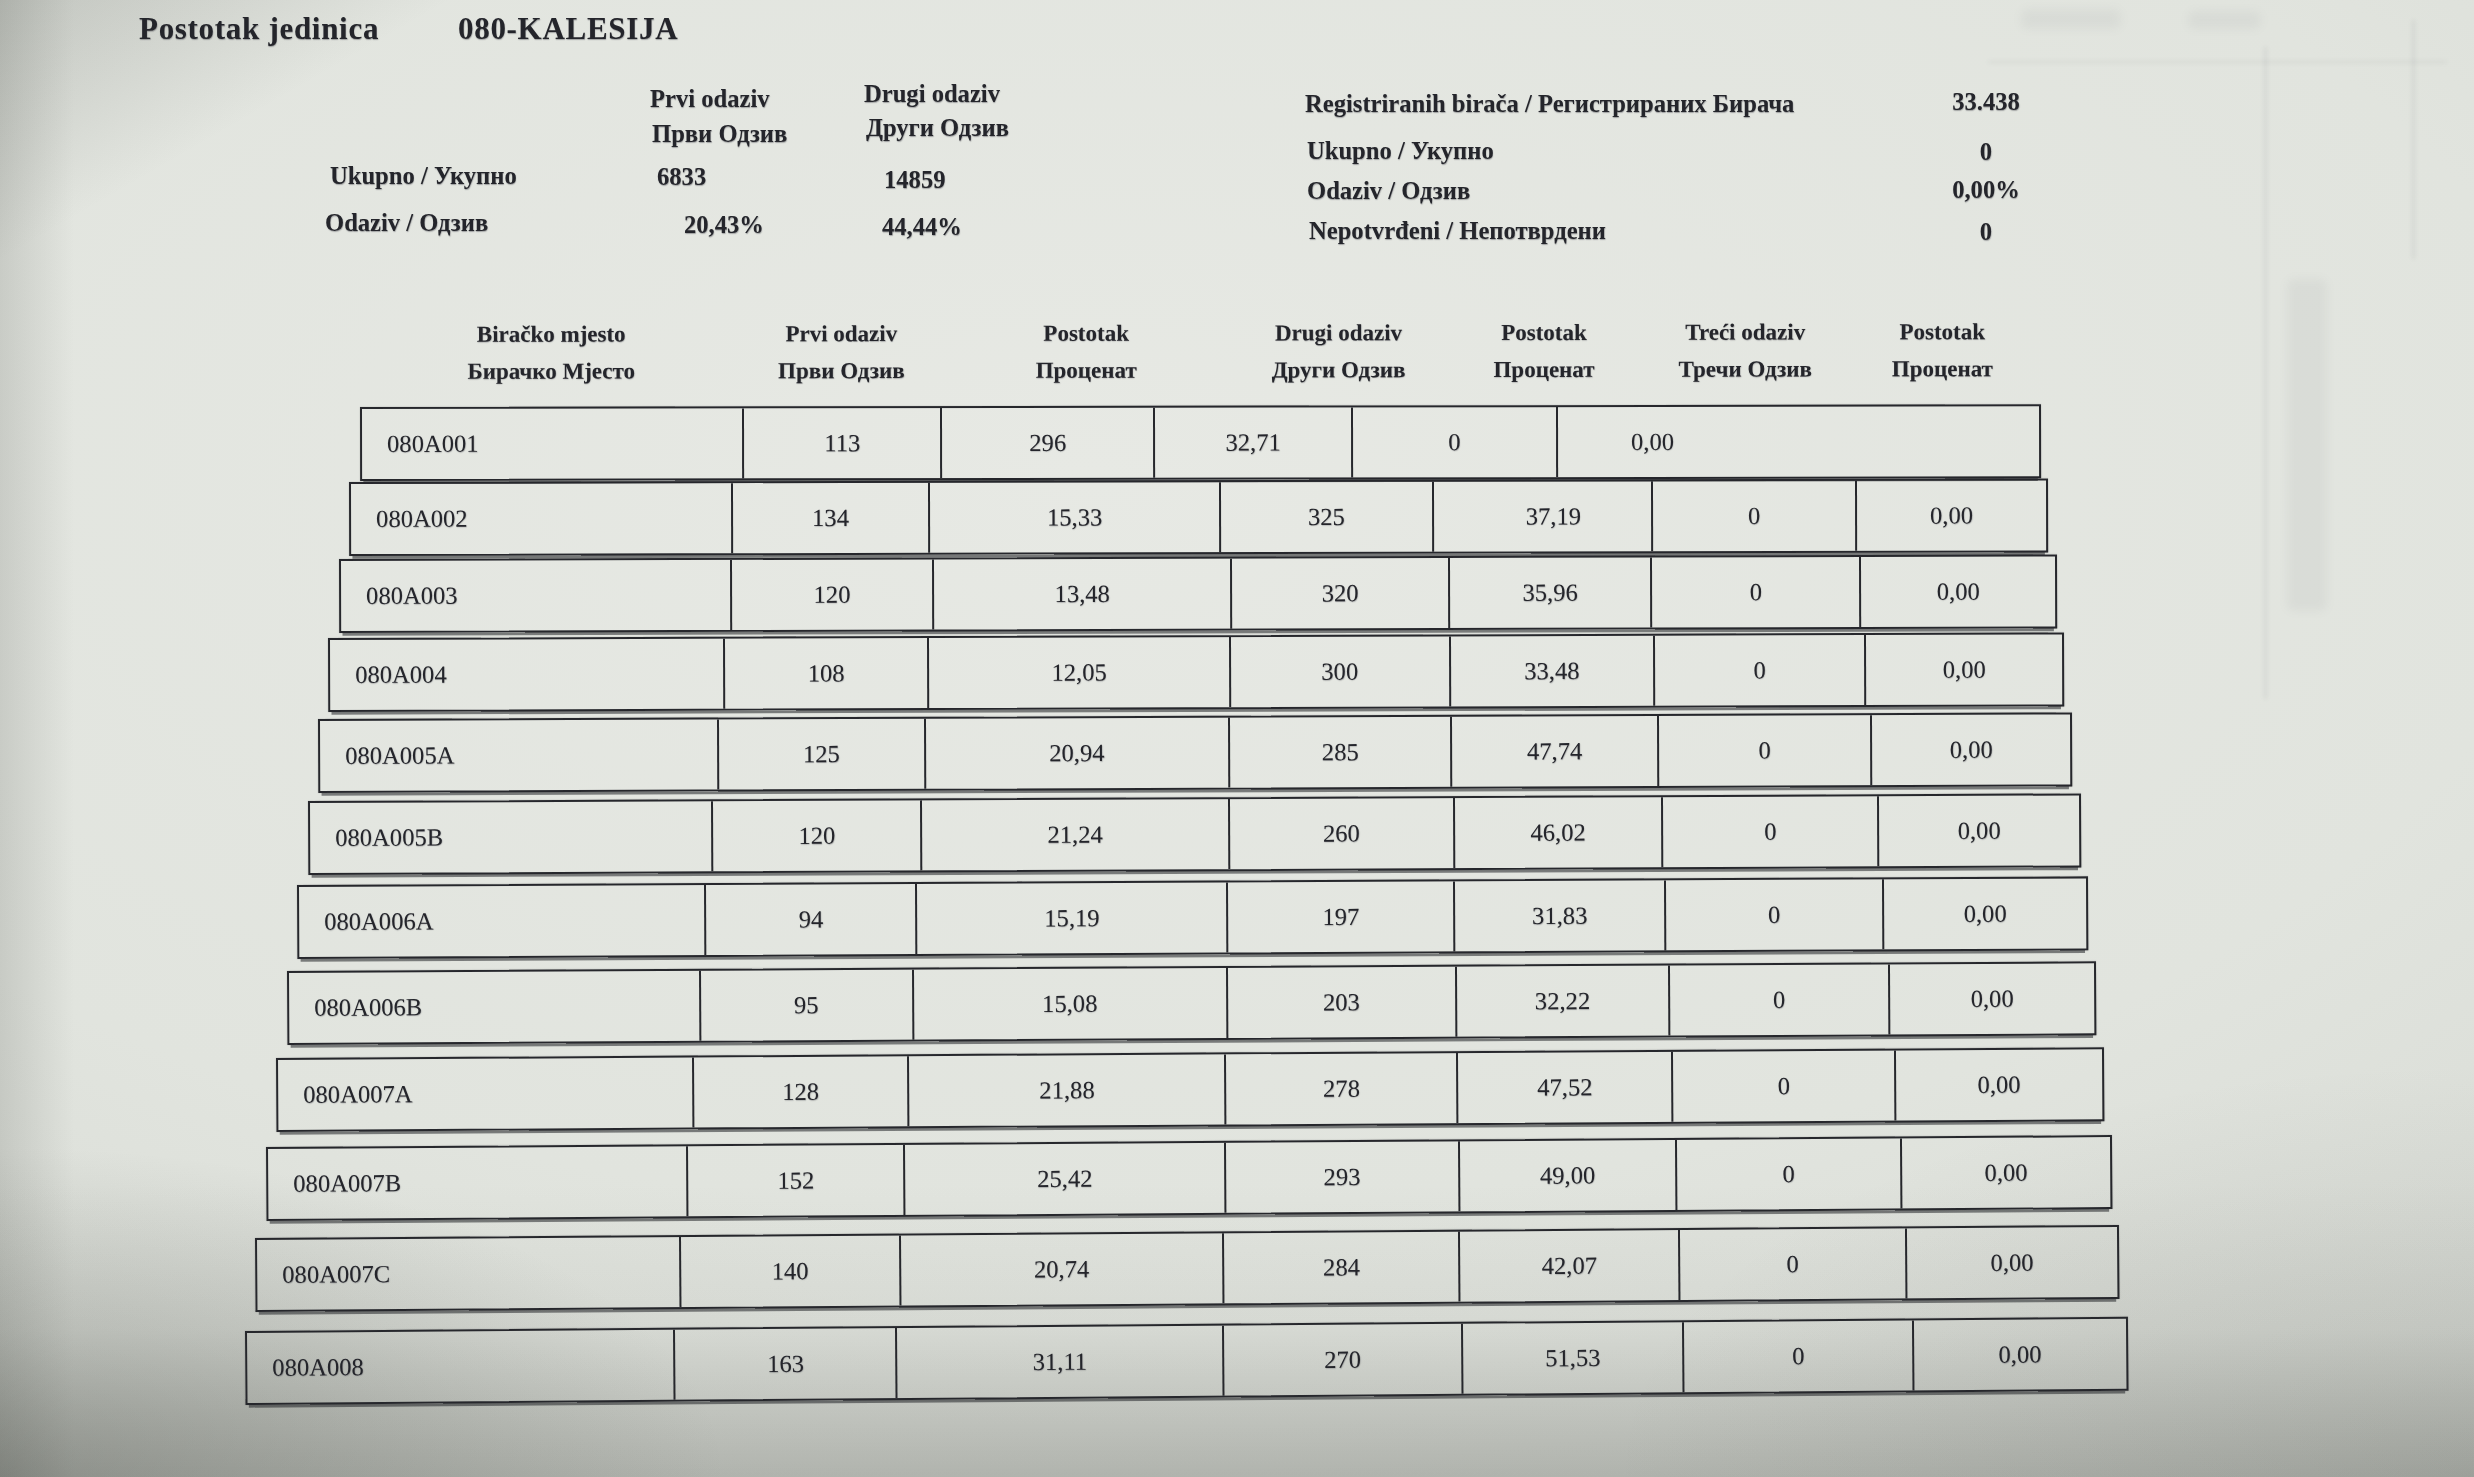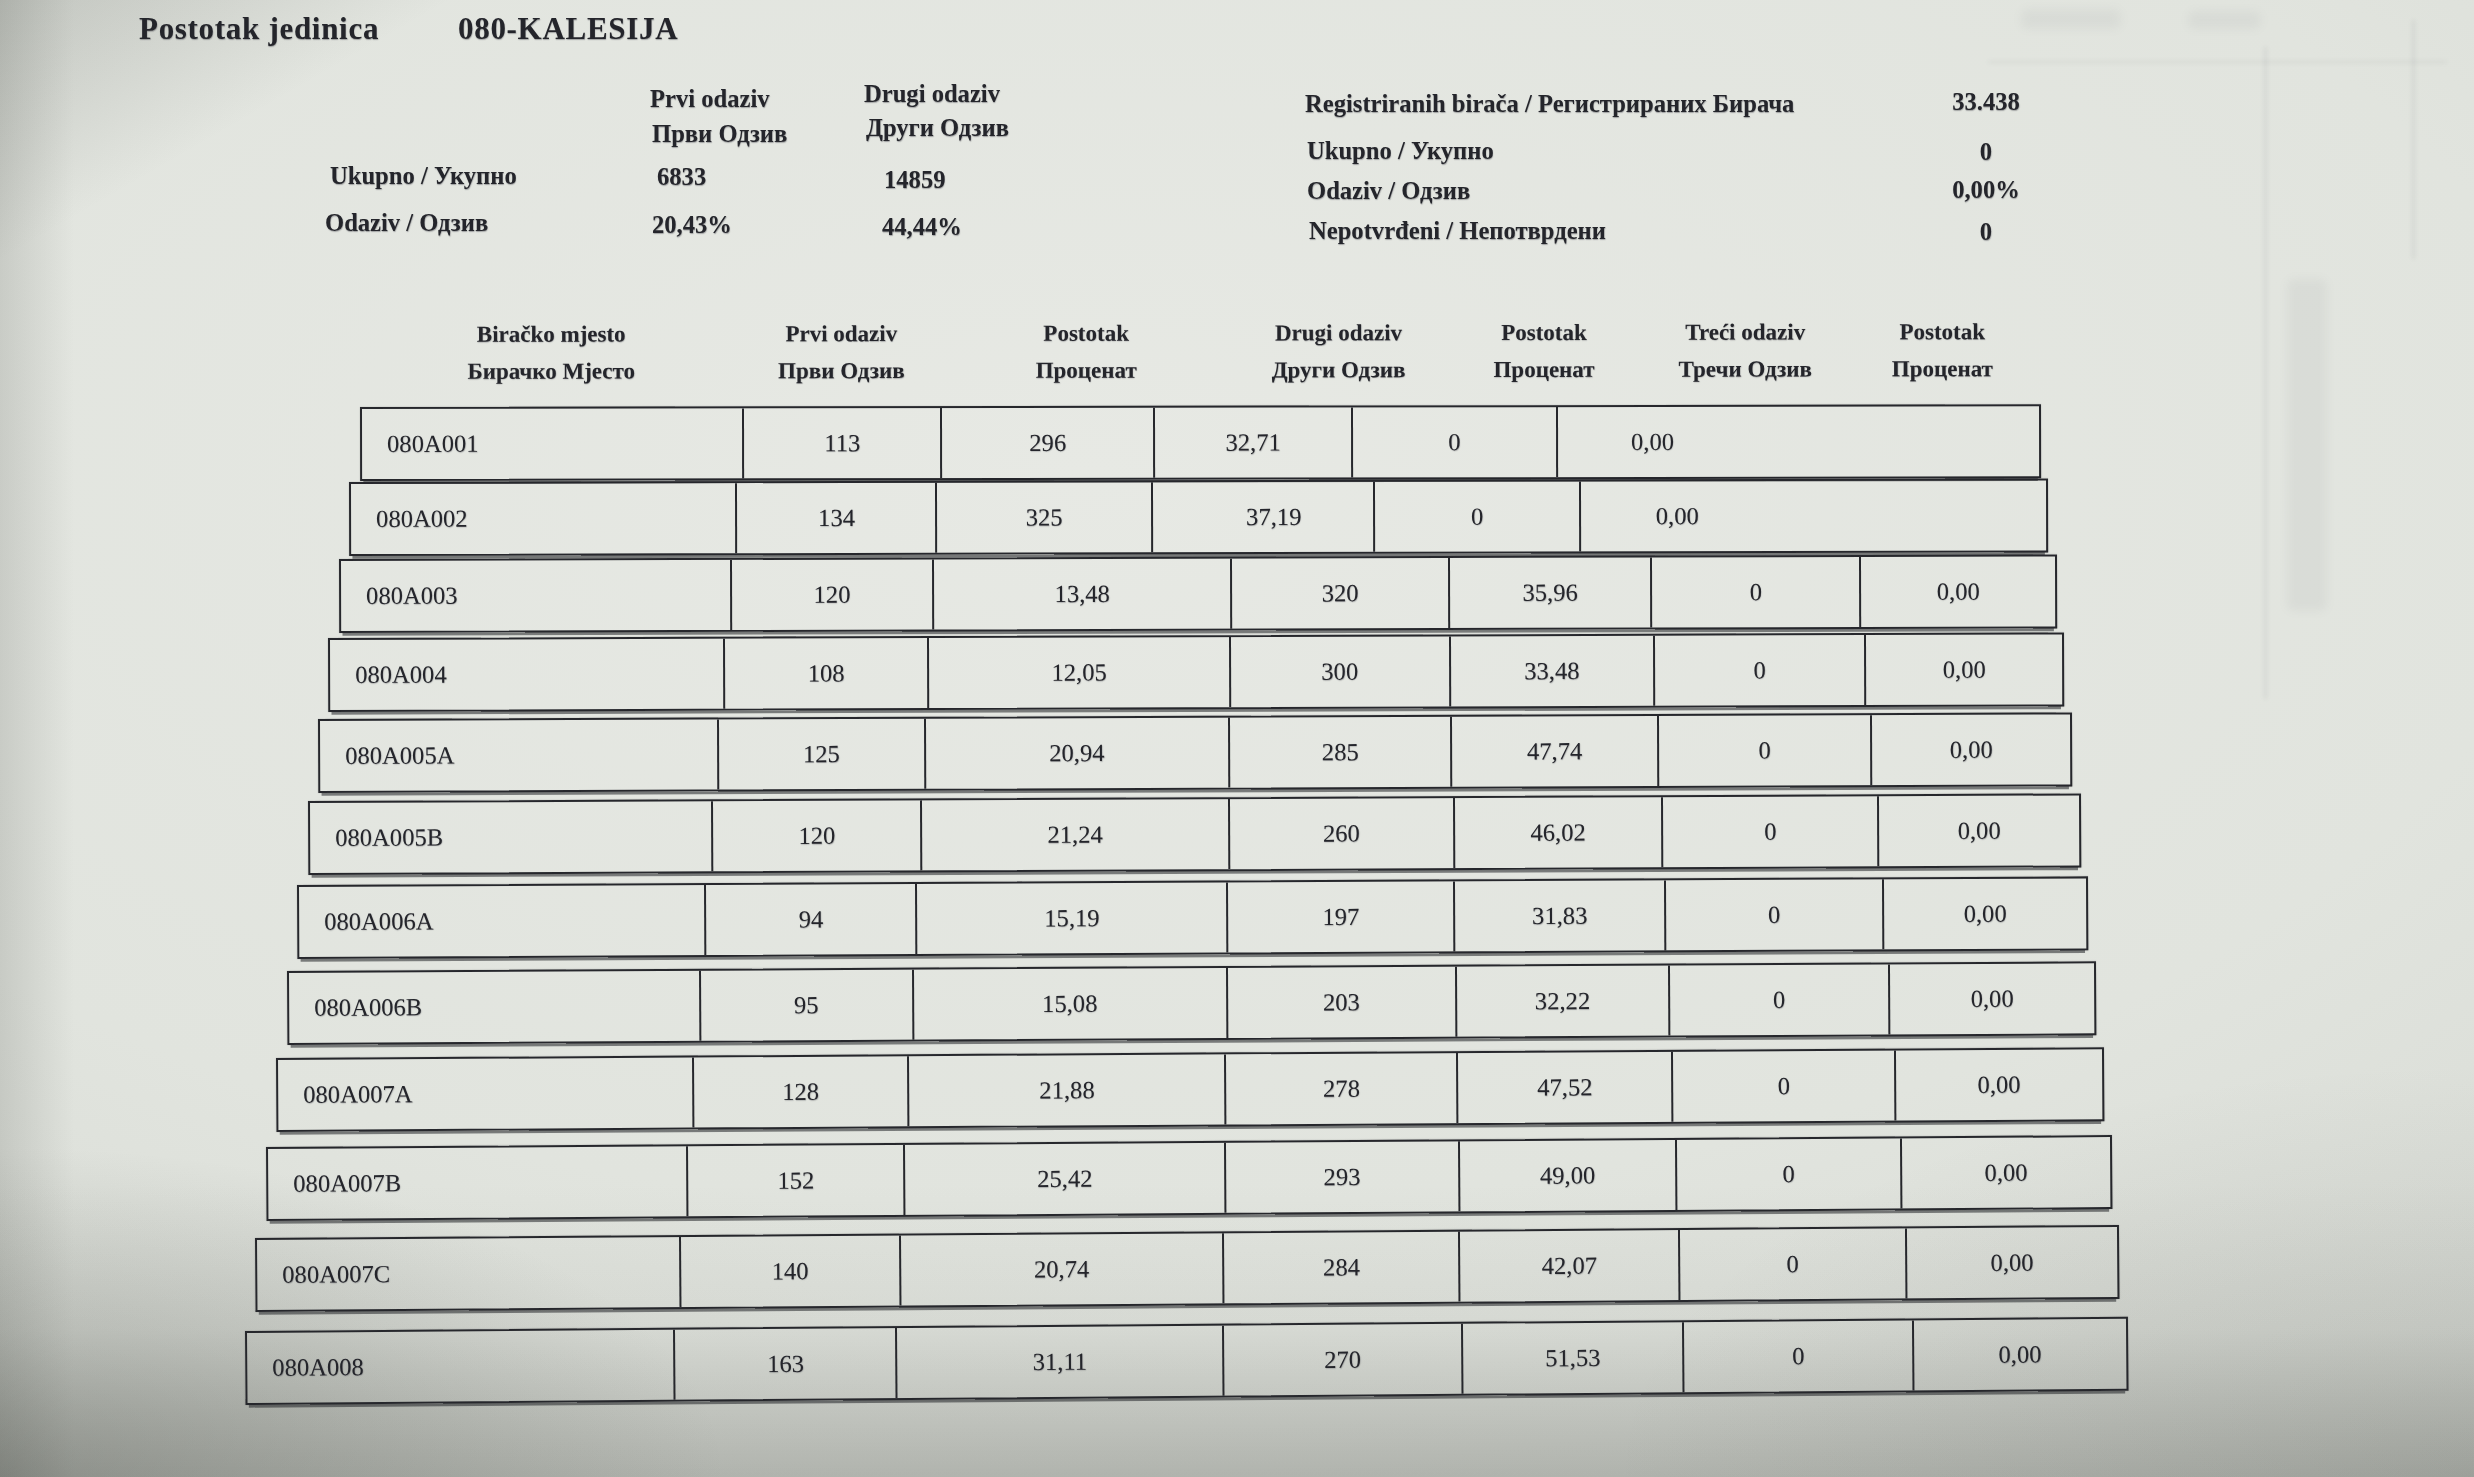--- a/index.html
+++ b/index.html
@@ -62,21 +62,21 @@
   <span class="abs b fs37" style="left:650px;top:85px;">Prvi odaziv</span>
   <span class="abs b fs37" style="left:652px;top:120px;">Први Одзив</span>
   <span class="abs b fs37" style="left:864px;top:80px;">Drugi odaziv</span>
   <span class="abs b fs37" style="left:866px;top:114px;">Други Одзив</span>
 
   <span class="abs b fs37" style="left:330px;top:162px;">Ukupno / Укупно</span>
   <span class="abs b fs37" style="left:657px;top:163px;">6833</span>
   <span class="abs b fs37" style="left:884px;top:166px;">14859</span>
 
   <span class="abs b fs37" style="left:325px;top:209px;">Odaziv / Одзив</span>
-  <span class="abs b fs37" style="left:652px;top:211px;">20,43%</span>
+  <span class="abs b fs37" style="left:684px;top:211px;">20,43%</span>
   <span class="abs b fs37" style="left:882px;top:213px;">44,44%</span>
 
   <span class="abs b fs37" style="left:1305px;top:90px;">Registriranih birača / Регистрираних Бирача</span>
   <span class="abs b fs37 valbox" style="left:1906px;top:88px;">33.438</span>
 
   <span class="abs b fs37" style="left:1307px;top:137px;">Ukupno / Укупно</span>
   <span class="abs b fs37 valbox" style="left:1906px;top:138px;">0</span>
 
   <span class="abs b fs37" style="left:1307px;top:177px;">Odaziv / Одзив</span>
   <span class="abs b fs37 valbox" style="left:1906px;top:176px;">0,00%</span>
@@ -120,20 +120,21 @@
         <div class="tcell place" style="width: 22.8%;">080A001</div>
         <div class="tcell" style="width: 11.8%;">113</div>
         <div class="tcell" style="width: 12.7%;">296</div>
         <div class="tcell" style="width: 11.8%;">32,71</div>
         <div class="tcell" style="width: 12.2%;">0</div>
         <div class="tcell" style="width: 11.3%;">0,00</div>
       </div>
       <div class="trow" style="left: 349px; top: 482px; width: 1695px; transform: rotate(-0.121deg);">
         <div class="tcell place" style="width: 22.8%;">080A002</div>
         <div class="tcell" style="width: 11.8%;">134</div>
+        <div class="tcell" style="width: 17.4%;">15,33</div>
         <div class="tcell" style="width: 12.7%;">325</div>
         <div class="tcell" style="width: 11.8%; margin-left: 22px;">37,19</div>
         <div class="tcell" style="width: 12.2%;">0</div>
         <div class="tcell" style="width: 11.3%;">0,00</div>
       </div>
       <div class="trow" style="left: 339px; top: 559px; width: 1714px; transform: rotate(-0.152deg);">
         <div class="tcell place" style="width: 22.8%;">080A003</div>
         <div class="tcell" style="width: 11.8%;">120</div>
         <div class="tcell" style="width: 17.4%;">13,48</div>
         <div class="tcell" style="width: 12.7%;">320</div>

